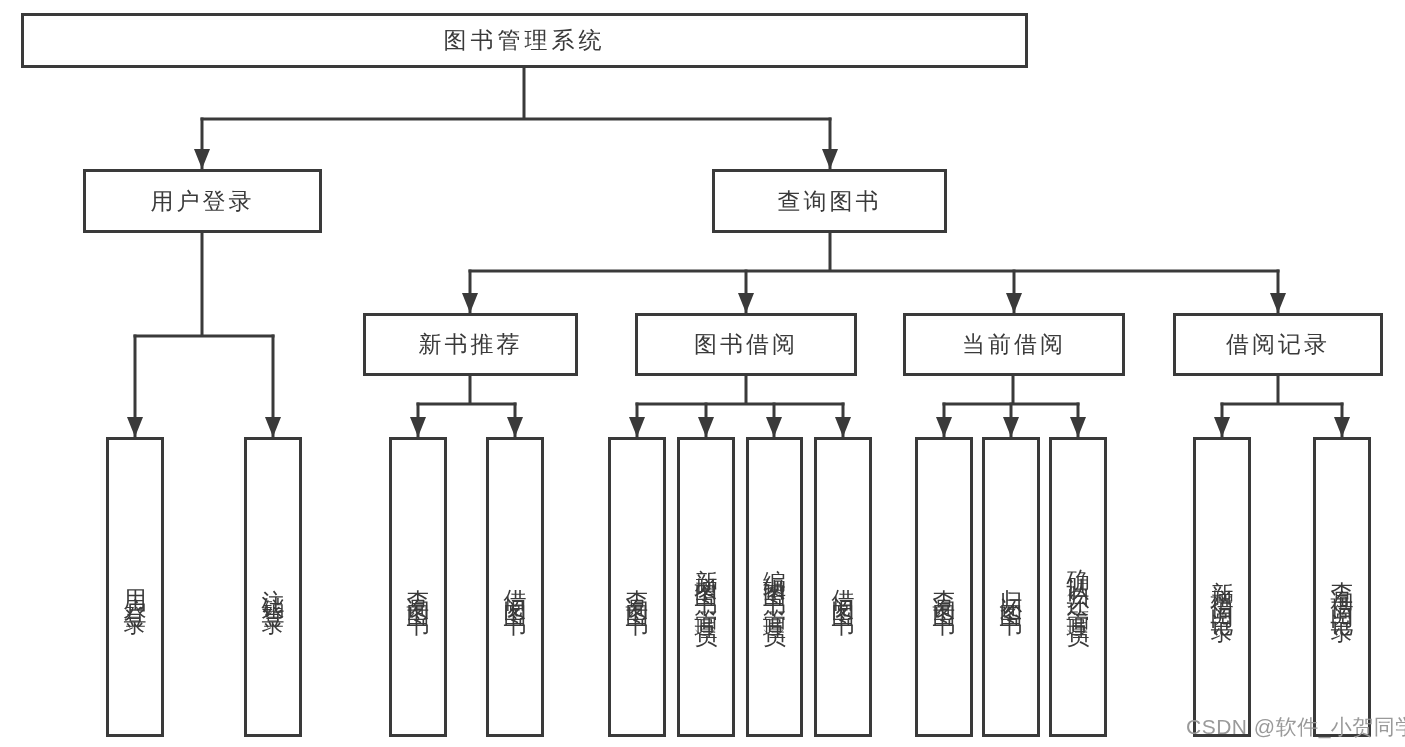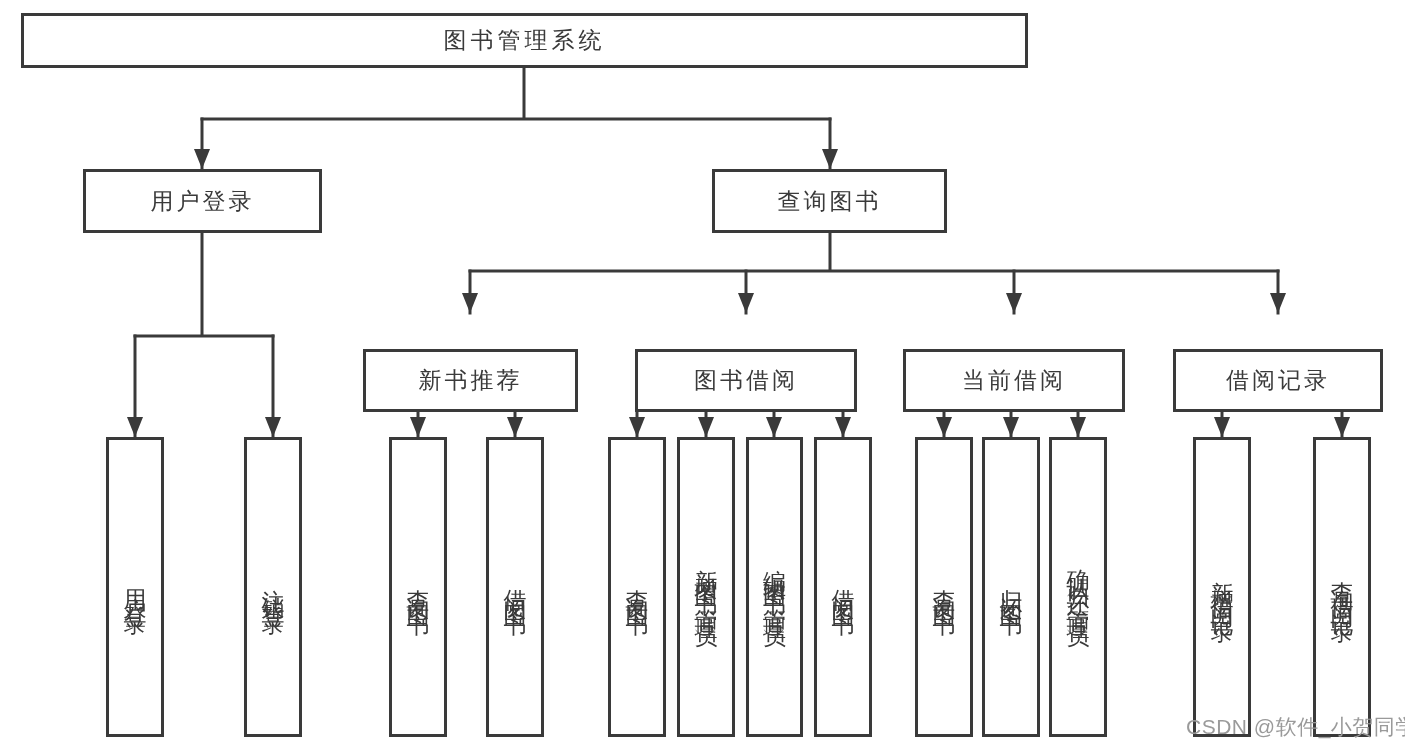--- a/index.html
+++ b/index.html
@@ -34,21 +34,21 @@
     display:flex;
     align-items:center;
     justify-content:center;
     white-space:nowrap;
   }
   .root{
     left:21px;top:13px;width:1007px;height:55px;
     font-size:23px;letter-spacing:4px;
   }
   .l2{top:169px;height:64px;font-size:23px;letter-spacing:3px;}
-  .l3{top:313px;height:63px;font-size:23px;letter-spacing:3px;margin-top:36px;}
+  .l3{top:313px;height:63px;font-size:23px;letter-spacing:3px;}
   .leaf{
     top:437px;height:300px;width:58px;
     writing-mode:vertical-rl;
     font-size:23px;
     letter-spacing:8px;
     line-height:1;
   }
   .watermark{
     position:absolute;
     left:1186px;top:713px;

